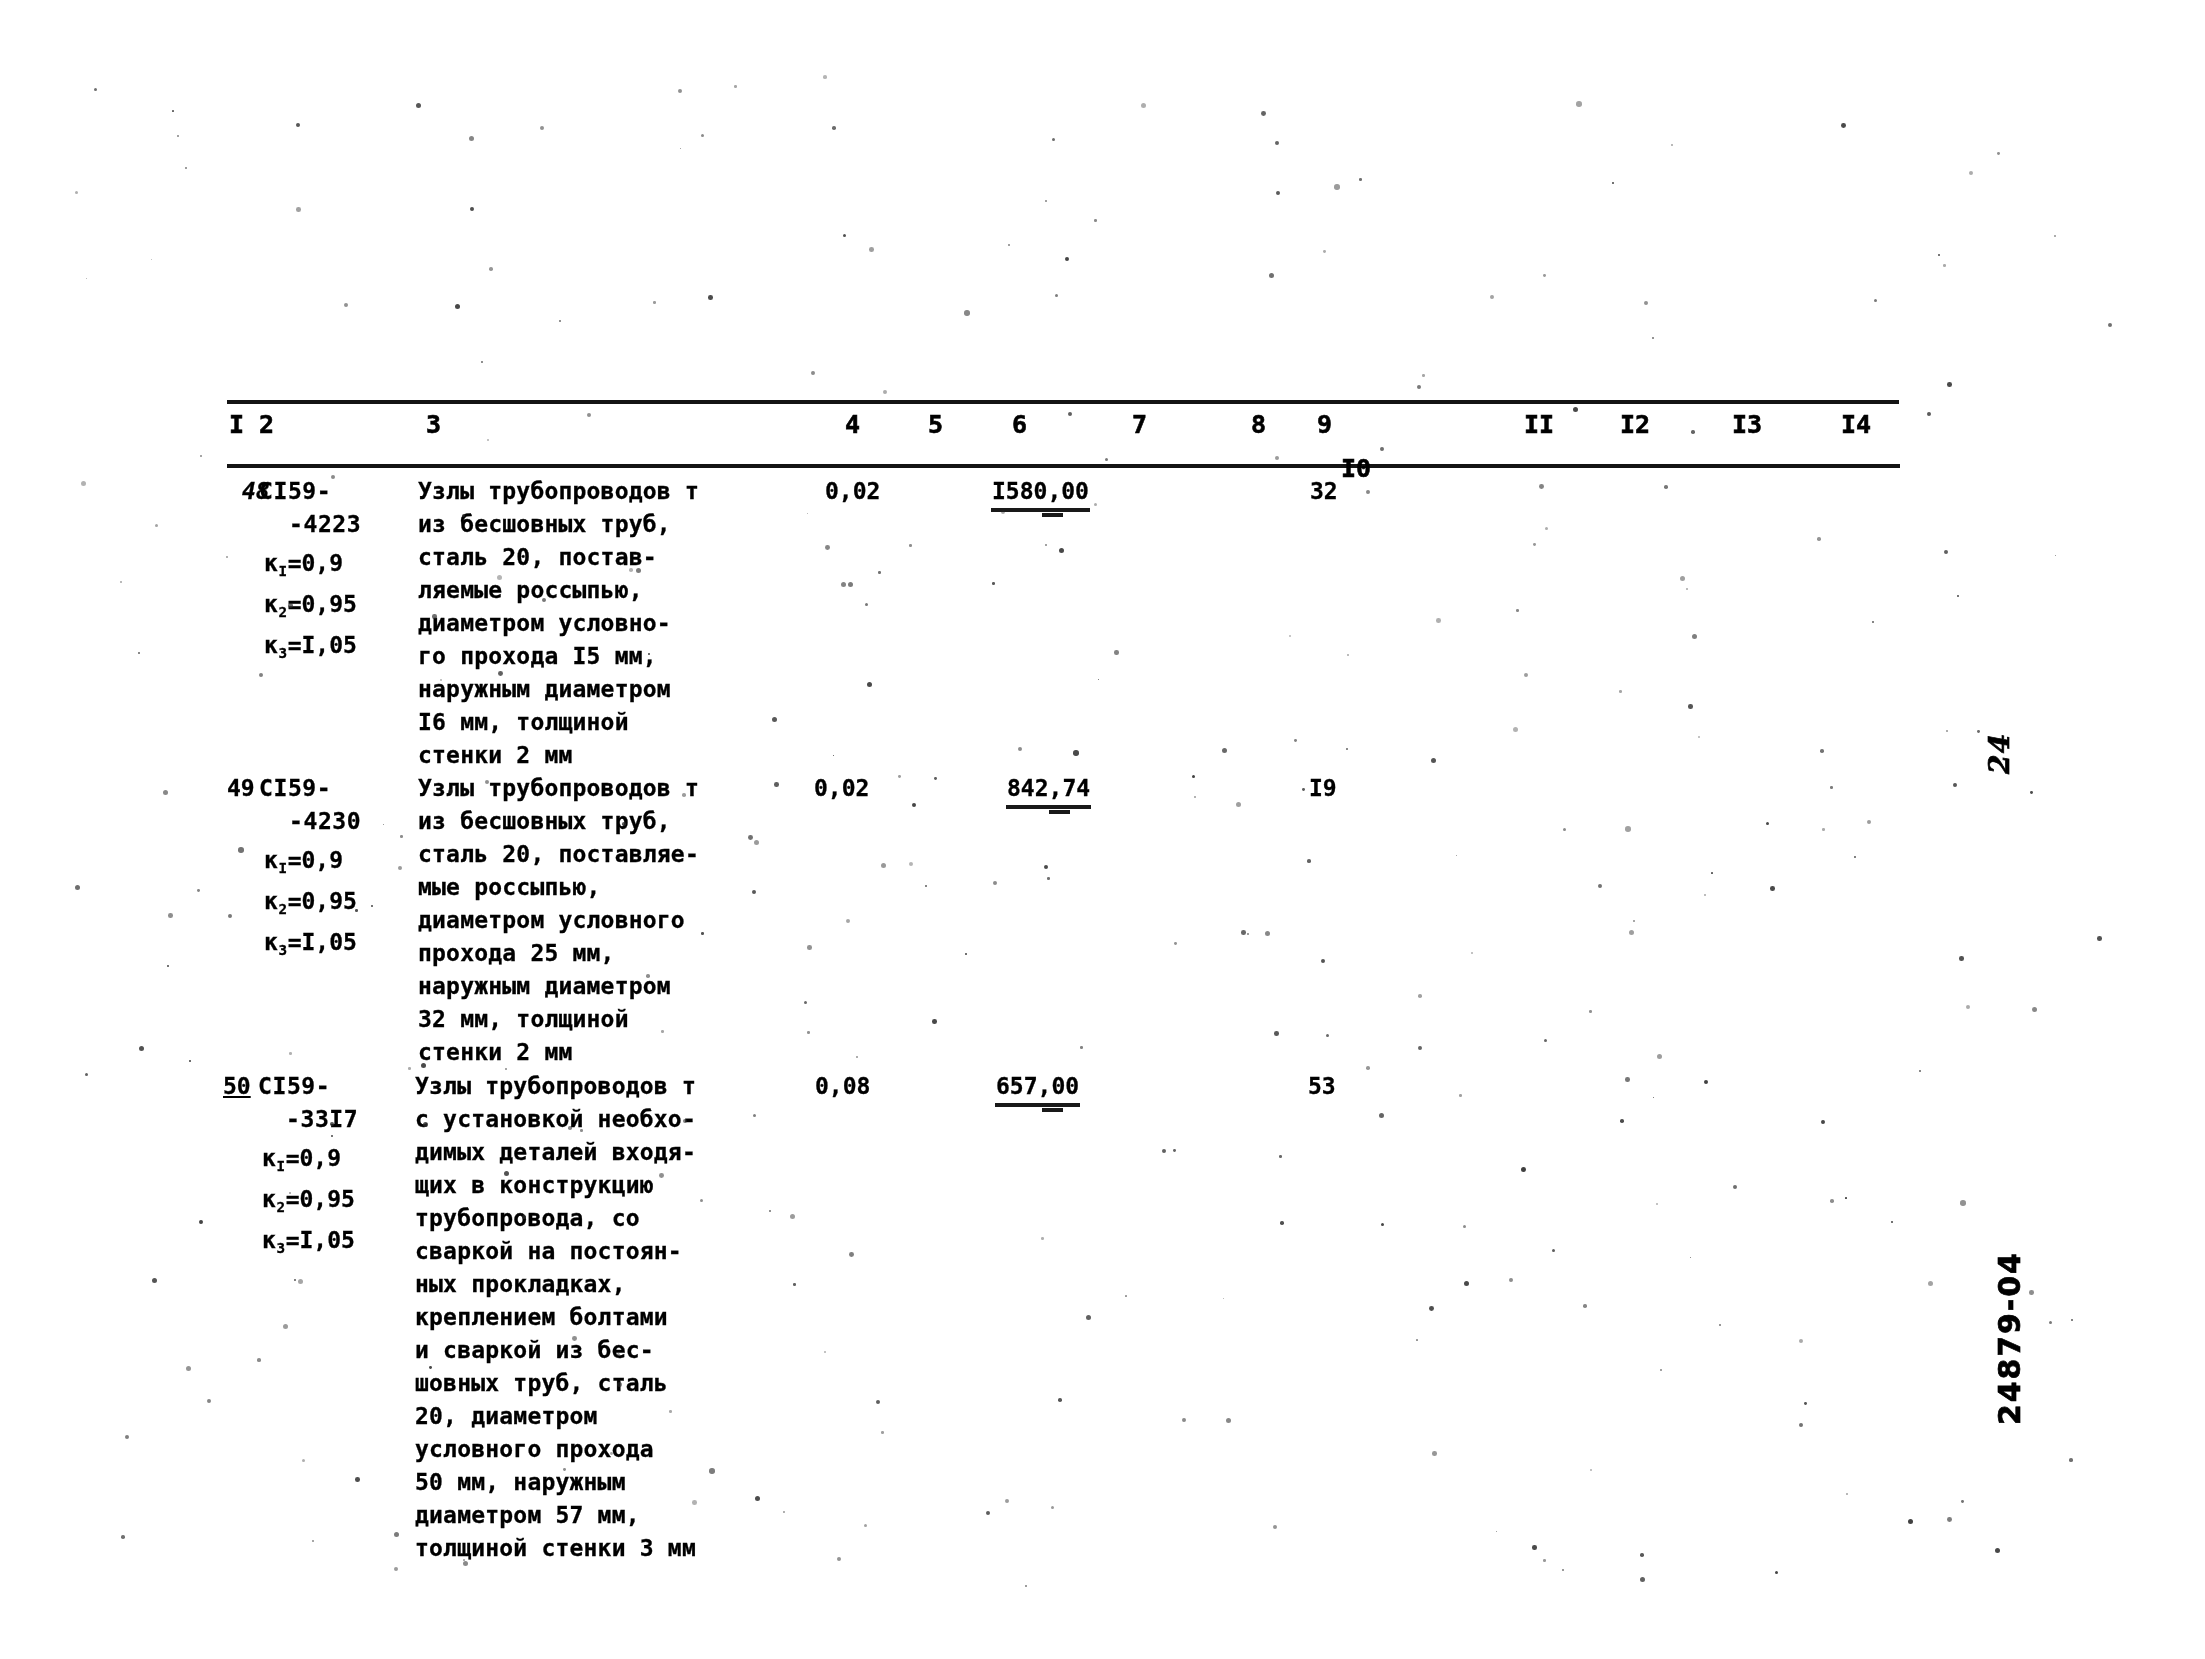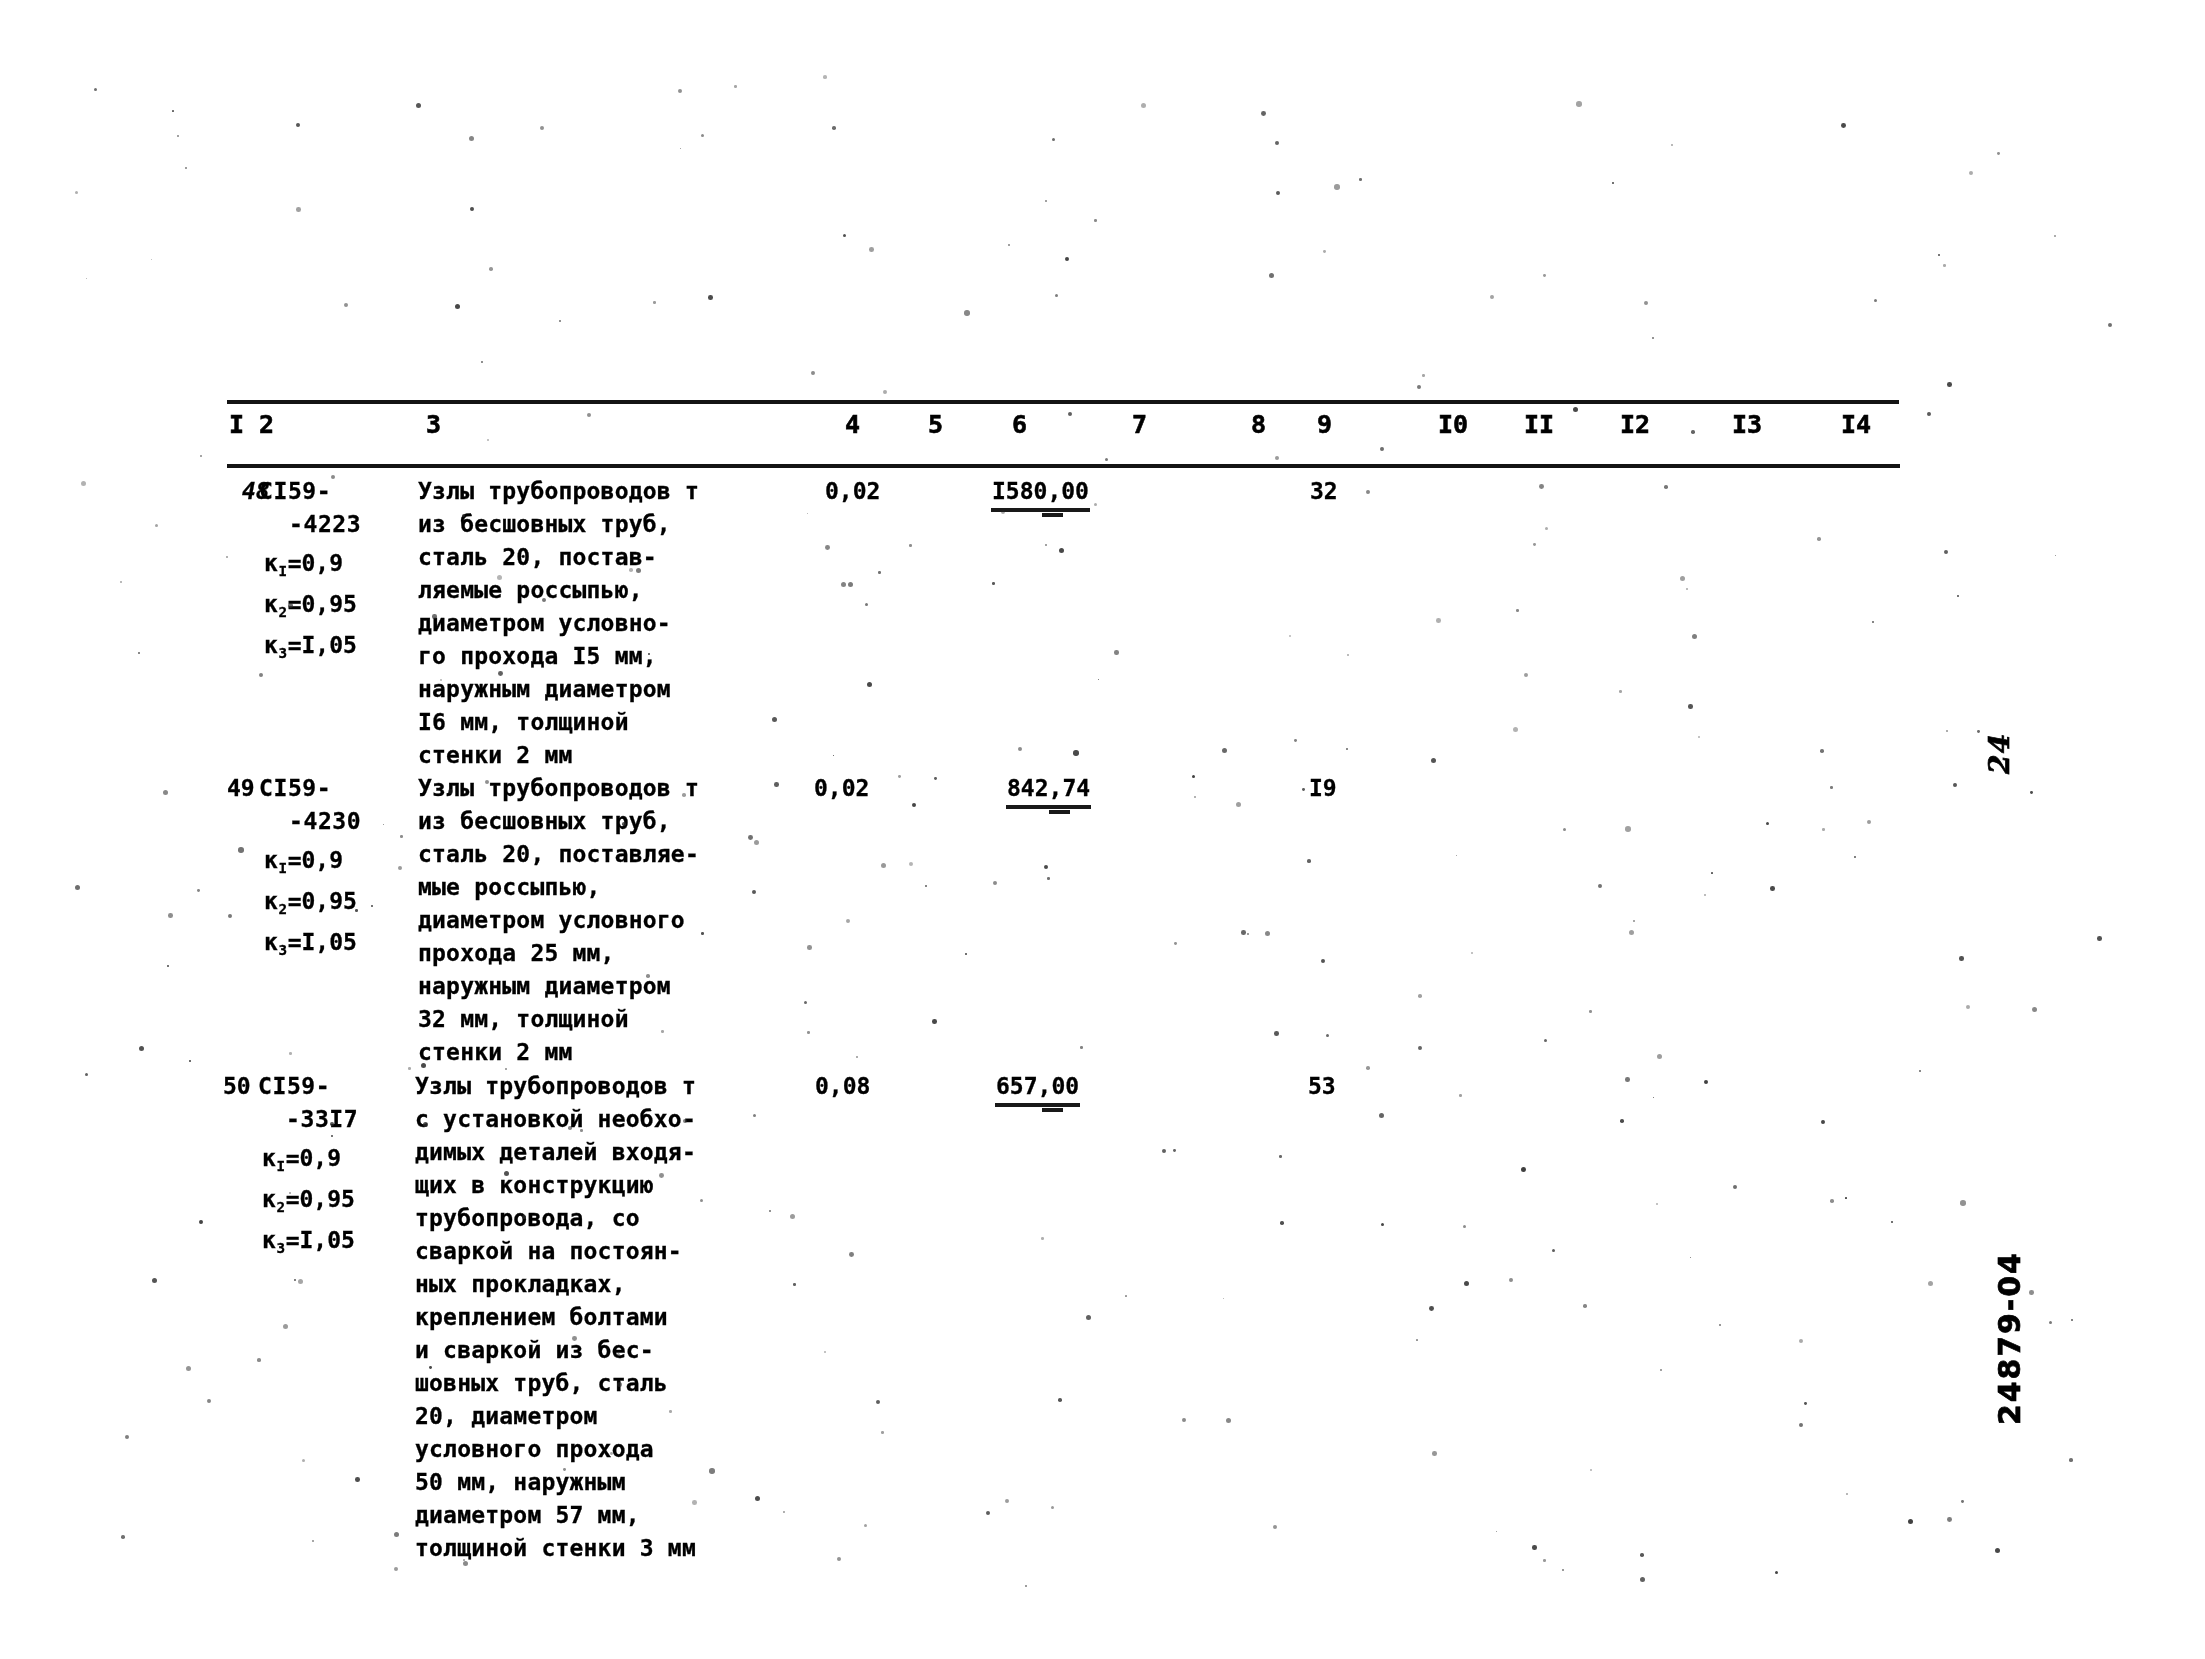--- a/index.html
+++ b/index.html
@@ -181,21 +181,21 @@
   <div id="colhead">
     <span class="ch" style="left:229px;">I</span>
     <span class="ch" style="left:259px;">2</span>
     <span class="ch" style="left:426px;">3</span>
     <span class="ch" style="left:845px;">4</span>
     <span class="ch" style="left:928px;">5</span>
     <span class="ch" style="left:1012px;">6</span>
     <span class="ch" style="left:1132px;">7</span>
     <span class="ch" style="left:1251px;">8</span>
     <span class="ch" style="left:1317px;">9</span>
-    <span class="ch" style="left:1438px;">I0</span>
+    <span class="ch" style="left:1341px;margin-top:44px;">I0</span>
     <span class="ch" style="left:1524px;">II</span>
     <span class="ch" style="left:1620px;">I2</span>
     <span class="ch" style="left:1732px;">I3</span>
     <span class="ch" style="left:1841px;">I4</span>
   </div>
 
   <div class="row" style="top:475px;">
     <span class="cell num" style="left:242px;  top:0px;font-style:italic;">48</span>
     <span class="cell code" style="left:259px;  top:0px;">СI59-</span>
     <span class="cell code" style="left:289px;  top:33px;">-4223</span>
@@ -239,21 +239,21 @@
 32 мм, толщиной
 стенки 2 мм</span>
 
     <span class="cell num" style="left:814px; top:0px;">0,02</span>
     <span class="cell num" style="left:1007px; top:0px;"><span class="money">842,74</span></span>
     <span class="money-dash" style="left:1049px; top:38px;"></span>
     <span class="cell num" style="left:1309px; top:0px;">I9</span>
   </div>
 
   <div class="row" style="top:1070px;">
-    <span class="cell num" style="left:223px;  top:0px;">50</span>
+    <span class="cell num" style="left:223px;  top:0px;text-decoration:underline;">50</span>
     <span class="cell code" style="left:258px;  top:0px;">СI59-</span>
     <span class="cell code" style="left:286px;  top:33px;">-33I7</span>
 
     <span class="coefs" style="left:262px; top:69px;"><span>к</span><sub>I</sub><span>=0,9</span></span>
     <span class="coefs" style="left:262px; top:110px;"><span>к</span><sub>2</sub><span>=0,95</span></span>
     <span class="coefs" style="left:262px; top:151px;"><span>к</span><sub>3</sub><span>=I,05</span></span>
 
     <span class="cell desc" style="left:415px; top:0px;">Узлы трубопроводов т
 с установкой необхо-
 димых деталей входя-

